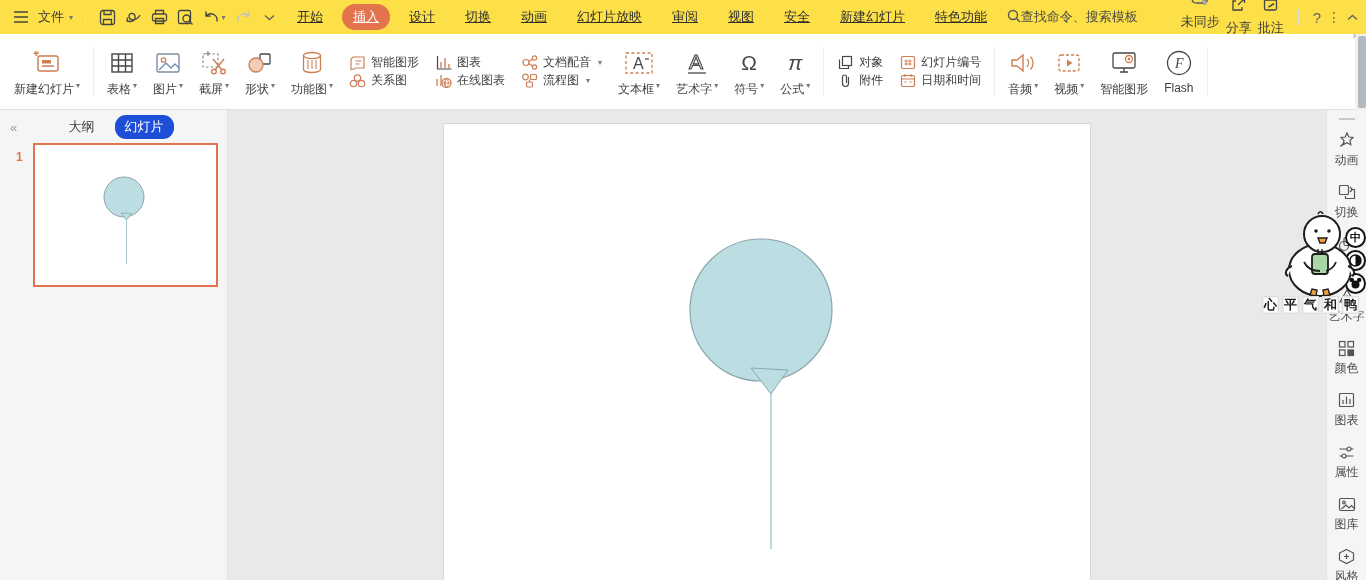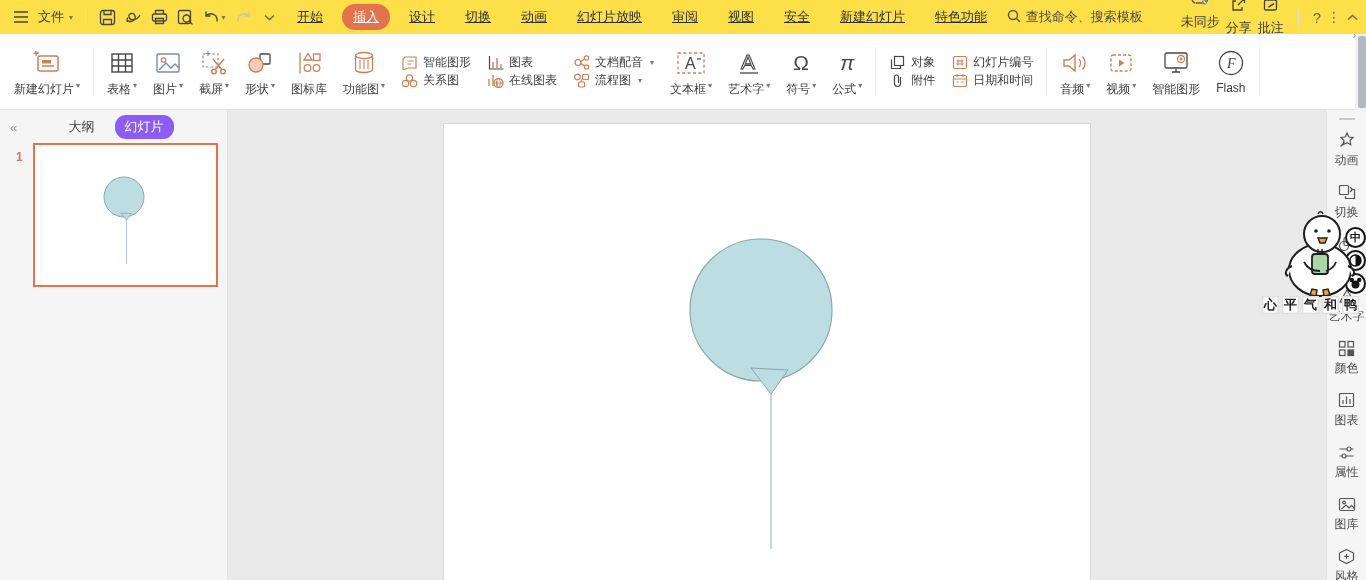--- a/index.html
+++ b/index.html
@@ -11,21 +11,21 @@
   .menubar { position:absolute; top:0; left:0; right:0; height:34px; background:#fde047;
     display:flex; align-items:center; font-size:13px; padding:0 8px; white-space:nowrap; }
   .mb-ico { display:inline-flex; align-items:center; justify-content:center; width:26px; height:24px; color:#555; }
   .mb-ico svg { display:block; }
   .file-btn { display:flex; align-items:center; gap:3px; padding:0 4px; }
   .dd { font-style:normal; font-size:8px; color:#777; margin-left:2px; }
   .vsep { width:1px; height:16px; background:#ddd; margin:0 8px; }
   .mtab { padding:4px 11px; margin:0 4px; border-radius:14px; color:#2f2f2f; cursor:default;text-decoration:underline; }
   .mtab.active { background:#e2734d; color:#fff; }
   .mb-right { display:flex; align-items:center; margin-left:auto; gap:6px; }
-  .search-box { display:flex; align-items:center; gap:5px; color:#4a4a4a; min-width:168px; }
+  .search-box { display:flex; align-items:center; color:#4a4a4a; min-width:168px; }
   .mb-small { display:flex; align-items:center; gap:4px; color:#3f3f3f;flex-direction:column; }
   .grayed { color:#bdbdbd !important; }
 
   
   .ribbon { position:absolute; top:34px; left:0; right:0; height:76px; background:#fff;
     border-bottom:1px solid #e2e2e2; display:flex; align-items:stretch; padding:3px 2px 3px 6px; overflow:hidden; }
   .rbig { display:flex; flex-direction:column; align-items:center; justify-content:center;
     padding:0 8px; font-size:12px; color:#3e3e3e; }
   .rbig .ico { height:36px; display:flex; align-items:center; justify-content:center; }
   .rbig .lbl { height:18px; display:flex; align-items:flex-start; white-space:nowrap; }
@@ -38,21 +38,21 @@
   .ribbon-thumb { position:absolute; top:2px; right:0; width:8px; height:72px; background:#b4b9c1; border-radius:2px; }
   .ribbon-expand { position:absolute; top:30px; right:10px; font-size:10px; color:#8a8a8a; z-index:31; }
 
   
   .workspace { position:absolute; top:110px; left:0; right:0; bottom:0; }
   .left-panel { position:absolute; left:0; top:0; bottom:0; width:228px; background:#f5f5f5; border-right:1px solid #e2e2e2; }
   .lp-head { display:flex; align-items:center; height:34px; padding:0 10px; }
   .collapse { color:#9a9a9a; font-size:13px; letter-spacing:-2px; }
   .lp-tabs { flex:1; display:flex; align-items:flex-start; justify-content:center; gap:10px; font-size:13px; }
   .lp-tab { padding:3px 10px; color:#3c3c3c; }
-  .lp-tab.pill { background:#8b5cf6; color:#fff; border-radius:11px; }
+  .lp-tab.pill { background:#1d4ed8; color:#fff; border-radius:11px; }
   .thumb-wrap { position:absolute; left:33px; top:33px; width:185px; height:144px; background:#fff;
     border:2px solid #e2734d; }
   .thumb-num { position:absolute; left:16px; top:40px; color:#e2734d; font-size:12px; font-weight:bold; }
 
   .canvas-area { position:absolute; left:228px; right:40px; top:0; bottom:0; background:#e9e9e9; overflow:hidden; }
   .slide { position:absolute; left:215px; top:13px; width:648px; height:520px; background:#fff;
     border:1px solid #d8d8d8; }
 
   
   .sidebar { position:absolute; right:0; top:0; bottom:0; width:40px; background:#f5f5f5;
@@ -255,34 +255,20 @@
     <div class="rbig">
       <span class="ico">
         <svg width="28" height="26" viewBox="0 0 28 26" fill="none">
           <rect x="14" y="4" width="10" height="10" rx="1" stroke="#474747" stroke-width="1.3"></rect>
           <circle cx="10" cy="15" r="7" fill="#f2cdb9" stroke="#cd7f56" stroke-width="1.3"></circle>
           </svg>
       </span>
       <span class="lbl">
           <span>形状</span>
           <i class="dd">▾</i>
-        </span>
-    </div>
-    <div class="rbig">
-      <span class="ico">
-        <svg width="26" height="26" viewBox="0 0 26 26" fill="none" stroke="#cd7f56" stroke-width="1.3">
-          <path d="M4 2.5v21" stroke="#cd7f56"></path>
-            <path d="M8 10 12 3.5 16 10z"></path>
-            <rect x="17.5" y="4" width="6.5" height="6.5"></rect>
-          <circle cx="11.5" cy="18" r="3.3"></circle>
-            <circle cx="20.5" cy="18" r="3.3"></circle>
-          </svg>
-      </span>
-      <span class="lbl">
-          <span>图标库</span>
         </span>
     </div>
     <div class="rbig">
       <span class="ico">
         <svg width="26" height="26" viewBox="0 0 26 26" fill="none" stroke="#cd7f56" stroke-width="1.3">
           <ellipse cx="13" cy="5.5" rx="8.5" ry="3"></ellipse>
             <path d="M4.5 5.5v14c0 1.7 3.8 3 8.5 3s8.5-1.3 8.5-3v-14"></path>
           <path d="M9 10v9M13 10v9M17 10v9" stroke-width="1.1"></path>
           </svg>
       </span>

